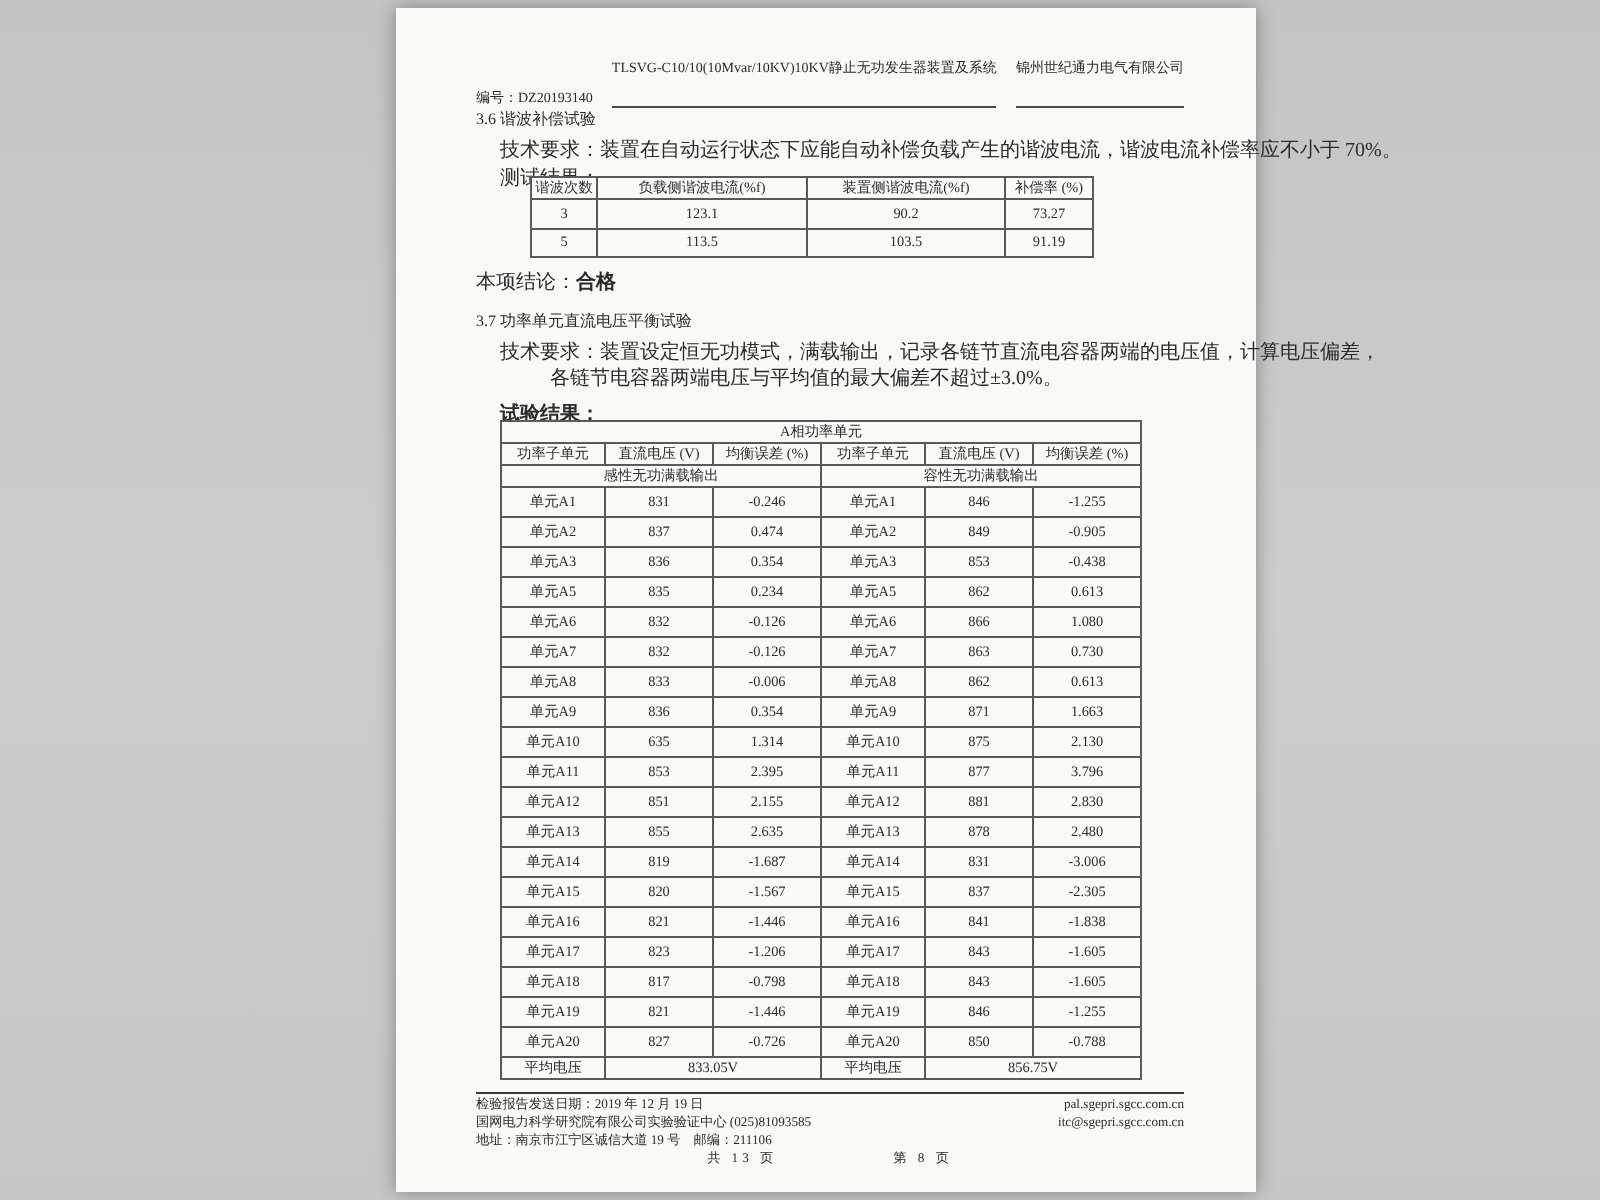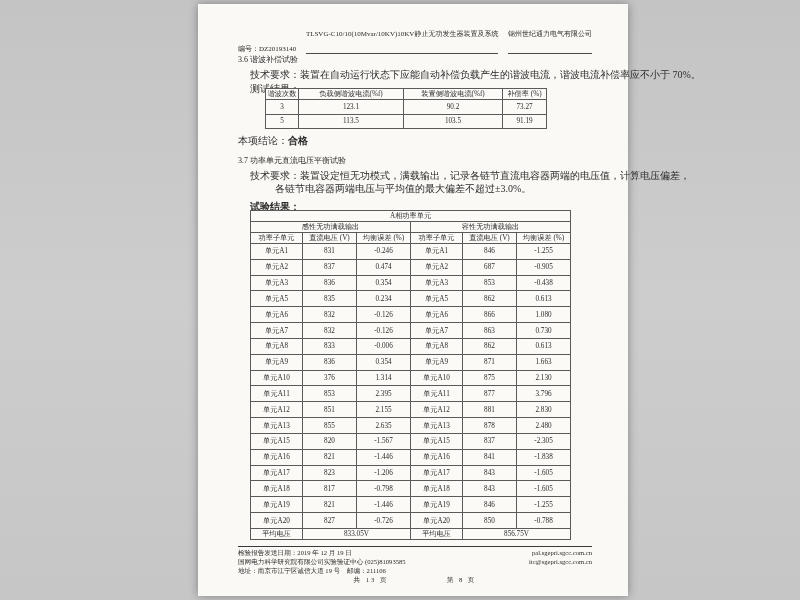--- a/index.html
+++ b/index.html
@@ -97,47 +97,47 @@
           <col class="c2">
           <col class="c3">
           <col class="c4">
           <col class="c5">
         </colgroup>
       <thead>
         <tr>
           <th colspan="6">A相功率单元</th>
         </tr>
         <tr>
-          <th colspan="3">感性无功满载输出</th>
-          <th colspan="3">容性无功满载输出</th>
-        </tr>
-        <tr>
           <th>功率子单元</th>
           <th>直流电压 (V)</th>
           <th>均衡误差 (%)</th>
           <th>功率子单元</th>
           <th>直流电压 (V)</th>
           <th>均衡误差 (%)</th>
         </tr>
+        <tr>
+          <th colspan="3">感性无功满载输出</th>
+          <th colspan="3">容性无功满载输出</th>
+        </tr>
       </thead>
       <tbody>
           <tr>
             <td>单元A1</td>
             <td>831</td>
             <td>-0.246</td>
             <td>单元A1</td>
             <td>846</td>
             <td>-1.255</td>
           </tr>
           <tr>
             <td>单元A2</td>
             <td>837</td>
             <td>0.474</td>
             <td>单元A2</td>
-            <td>687</td>
+            <td>849</td>
             <td>-0.905</td>
           </tr>
           <tr>
             <td>单元A3</td>
             <td>836</td>
             <td>0.354</td>
             <td>单元A3</td>
             <td>853</td>
             <td>-0.438</td>
           </tr>
@@ -176,21 +176,21 @@
           <tr>
             <td>单元A9</td>
             <td>836</td>
             <td>0.354</td>
             <td>单元A9</td>
             <td>871</td>
             <td>1.663</td>
           </tr>
           <tr>
             <td>单元A10</td>
-            <td>376</td>
+            <td>635</td>
             <td>1.314</td>
             <td>单元A10</td>
             <td>875</td>
             <td>2.130</td>
           </tr>
           <tr>
             <td>单元A11</td>
             <td>853</td>
             <td>2.395</td>
             <td>单元A11</td>
@@ -205,20 +205,28 @@
             <td>881</td>
             <td>2.830</td>
           </tr>
           <tr>
             <td>单元A13</td>
             <td>855</td>
             <td>2.635</td>
             <td>单元A13</td>
             <td>878</td>
             <td>2.480</td>
+          </tr>
+          <tr>
+            <td>单元A14</td>
+            <td>819</td>
+            <td>-1.687</td>
+            <td>单元A14</td>
+            <td>831</td>
+            <td>-3.006</td>
           </tr>
           <tr>
             <td>单元A15</td>
             <td>820</td>
             <td>-1.567</td>
             <td>单元A15</td>
             <td>837</td>
             <td>-2.305</td>
           </tr>
           <tr>

